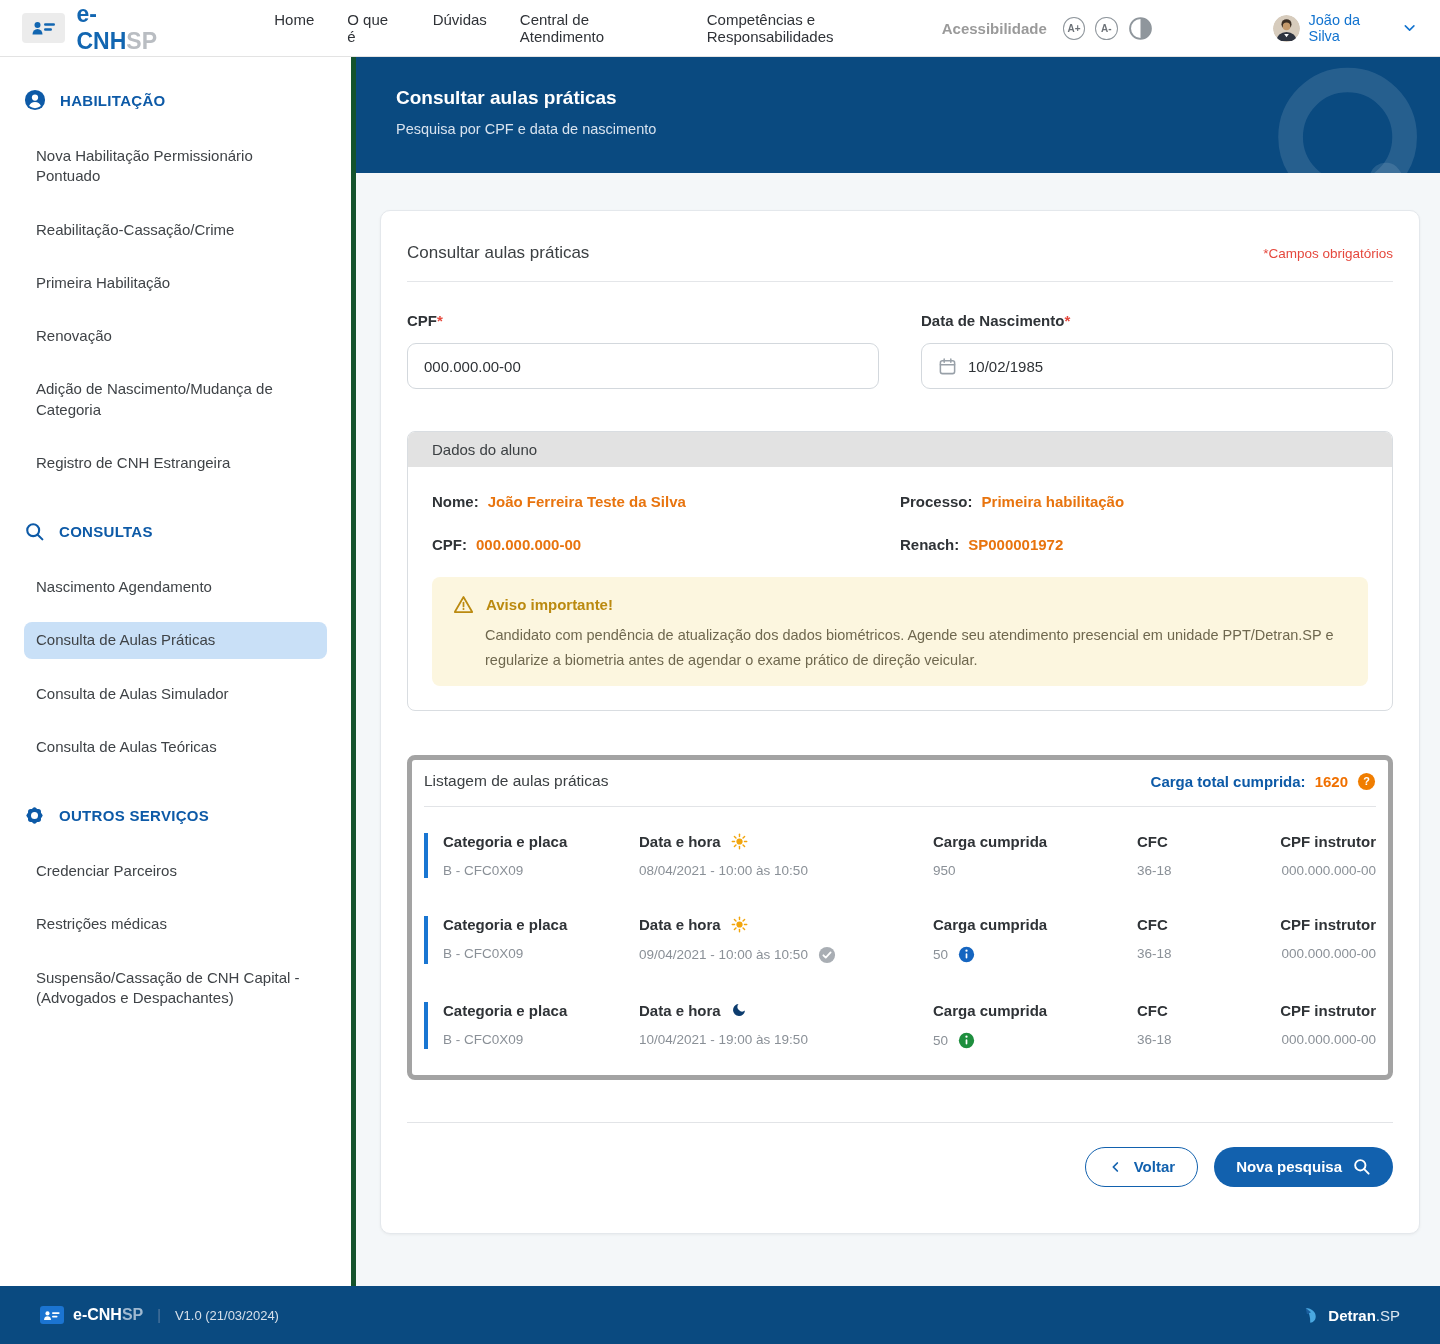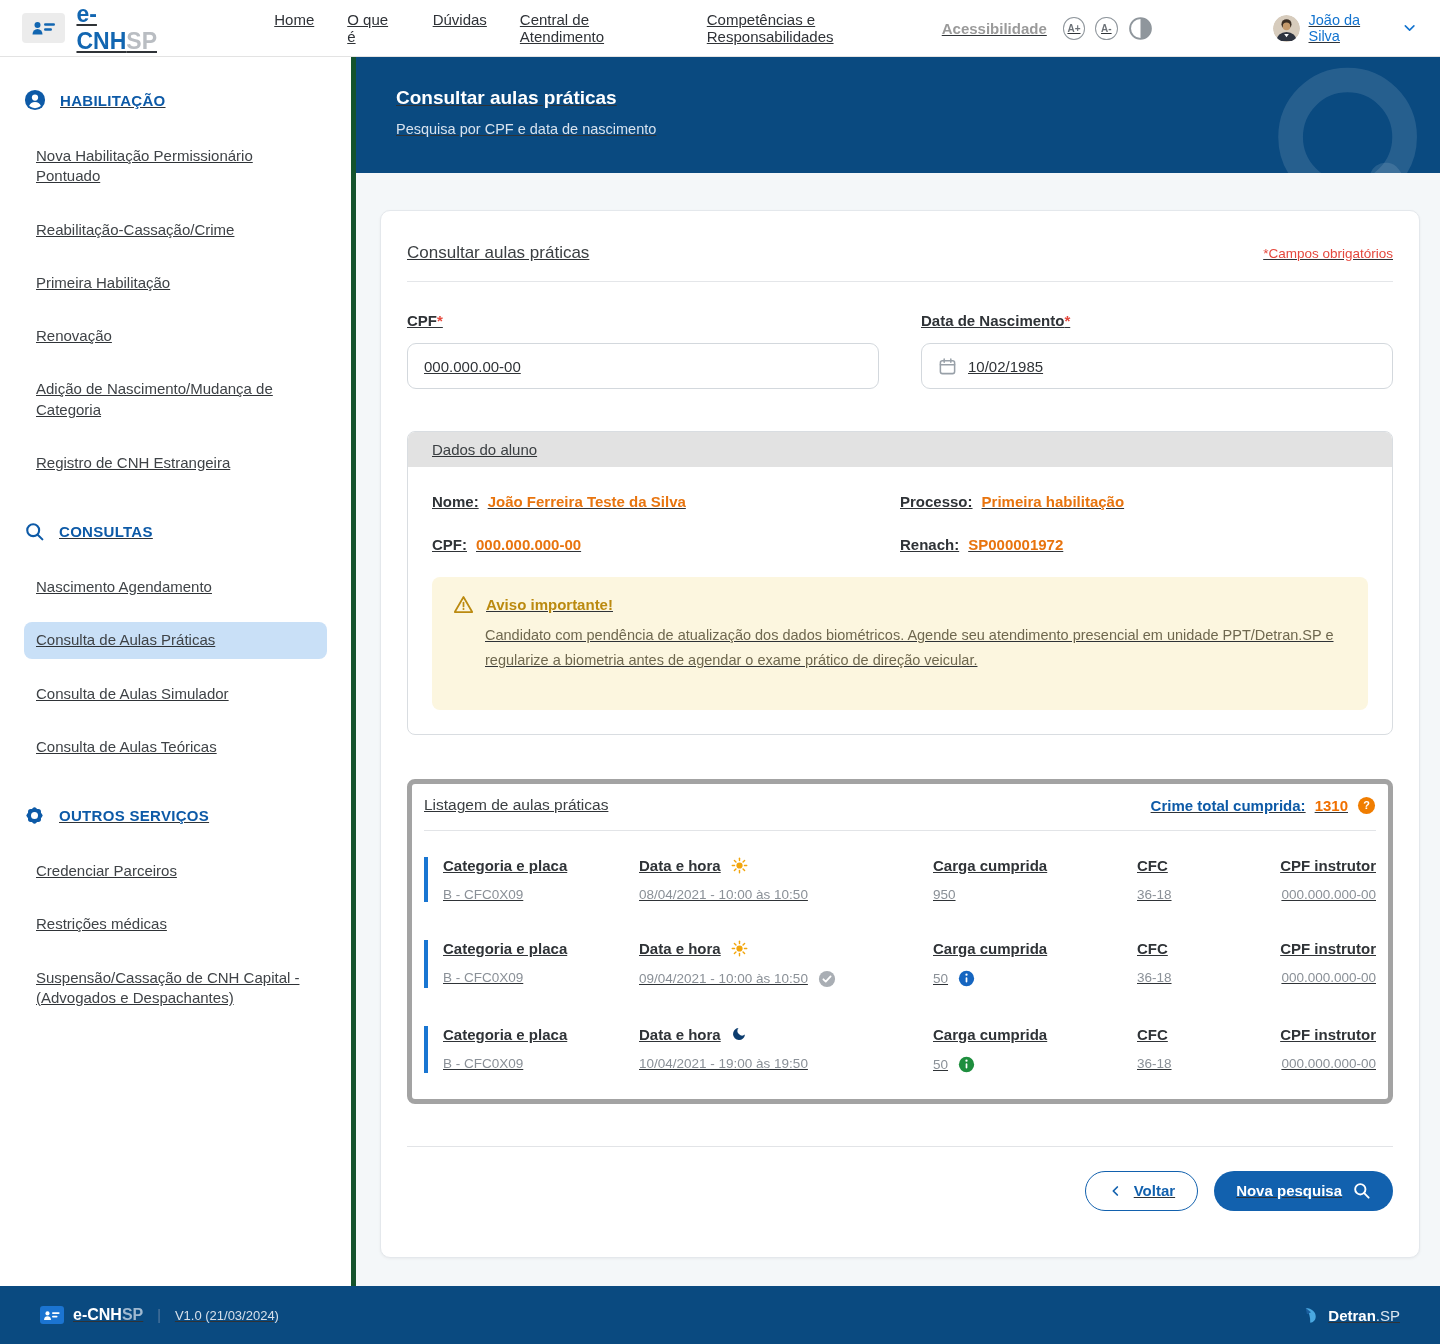--- a/index.html
+++ b/index.html
@@ -4,21 +4,21 @@
 <style>
   :root{
     --dark-blue:#0a4a80; --brand:#0d5aa7; --btn-blue:#1261ae; --link:#1273cf;
     --orange:#e8740e; --orange-strong:#f07000; --red:#e5483d; --gold:#bb8a10;
     --text:#2f3337; --muted:#8a9097; --border:#dfe3e7; --row-bar:#1976d2;
   }
   *{box-sizing:border-box; margin:0; padding:0;}
   body{width:1440px; height:1344px; overflow:hidden; background:#fff;
        font-family:"Liberation Sans", sans-serif; color:var(--text);}
   .app{display:grid; width:1192px; height:1344px;
-       grid-template-columns:356px 1084px; grid-template-rows:57px 1229px 58px;text-decoration:underline;}
+       grid-template-columns:356px 1084px; grid-template-rows:57px 1229px 58px;}
 
   
   .header{grid-column:1/3; display:flex; align-items:center; padding:0 22px;
           background:#fff; border-bottom:1px solid #e3e3e3;}
   .logo-badge{width:44px;height:30px;background:#ececec;border-radius:4px;
               display:flex;align-items:center;justify-content:center;}
   .logo-text{font-size:23px;font-weight:bold;color:#1266b1;margin-left:11px;}
   .logo-sp{color:#b9bdc2;font-weight:600;}
   .nav{display:flex;gap:33px;margin-left:98px;font-size:15px;color:#2f3237;}
   .nav span{cursor:pointer;}
@@ -61,21 +61,21 @@
   .asterisk{color:var(--red);}
   .input{height:46px;border:1px solid #d3d8dd;border-radius:9px;background:#fff;
          display:flex;align-items:center;gap:11px;padding:0 16px;font-size:15px;color:#2f3337;}
 
   .subcard{border:1px solid #d9dde1;border-radius:8px;overflow:hidden;margin-bottom:44px;background:#fff;}
   .subcard-header{background:#e2e2e2;padding:9px 24px;font-size:15px;color:#3c4043;}
   .subcard-body{padding:26px 24px 24px;}
   .student-grid{display:grid;grid-template-columns:1fr 1fr;gap:26px 0;margin-bottom:24px;}
   .kv{font-size:15px;color:#2f3337;font-weight:600;}
   .kv .value{color:var(--orange);margin-left:9px;font-weight:600;}
-  .warning{background:#fcf6df;border-radius:8px;padding:18px 22px 36px;}
+  .warning{background:#fcf6df;border-radius:8px;padding:18px 22px 12px;}
   .warning-head{display:flex;align-items:center;gap:13px;color:var(--gold);
                 font-weight:bold;font-size:15px;margin-bottom:9px;}
   .warning-text{margin-left:31px;font-size:14.5px;color:#6f684f;line-height:1.75;max-width:910px;}
 
   .listing{border:5px solid #a3a3a3;border-radius:8px;padding:12px;margin-bottom:0;background:#fff;}
   .listing-header{display:flex;justify-content:space-between;align-items:center;
                   padding-bottom:15px;border-bottom:1px solid #e2e4e7;margin-bottom:14px;}
   .listing-title{font-size:15.5px;color:#3c4043;}
   .total{display:flex;align-items:center;gap:9px;font-size:15px;font-weight:bold;color:var(--brand);}
   .total .num{color:var(--orange-strong);}
@@ -262,22 +262,22 @@
               </div>
               <p class="warning-text">Candidato com pendência de atualização dos dados biométricos. Agende seu atendimento presencial em unidade PPT/Detran.SP e regularize a biometria antes de agendar o exame prático de direção veicular.</p>
             </div>
           </div>
         </section>
 
         <section class="listing">
           <div class="listing-header">
             <span class="listing-title">Listagem de aulas práticas</span>
             <span class="total">
-              <span>Crime total cumprida:</span>
-              <span class="num">1310</span>
+              <span>Carga total cumprida:</span>
+              <span class="num">1620</span>
               <svg width="19" height="19" viewBox="0 0 20 20">
                   <circle cx="10" cy="10" r="9" fill="#f07d00"></circle>
                   <text x="10" y="14" font-size="11.5" font-weight="bold" fill="#fff" text-anchor="middle">?</text>
                 </svg>
             </span>
           </div>
 
           <div class="lesson-row">
             <div>
               <div class="cell-label">Categoria e placa</div>

